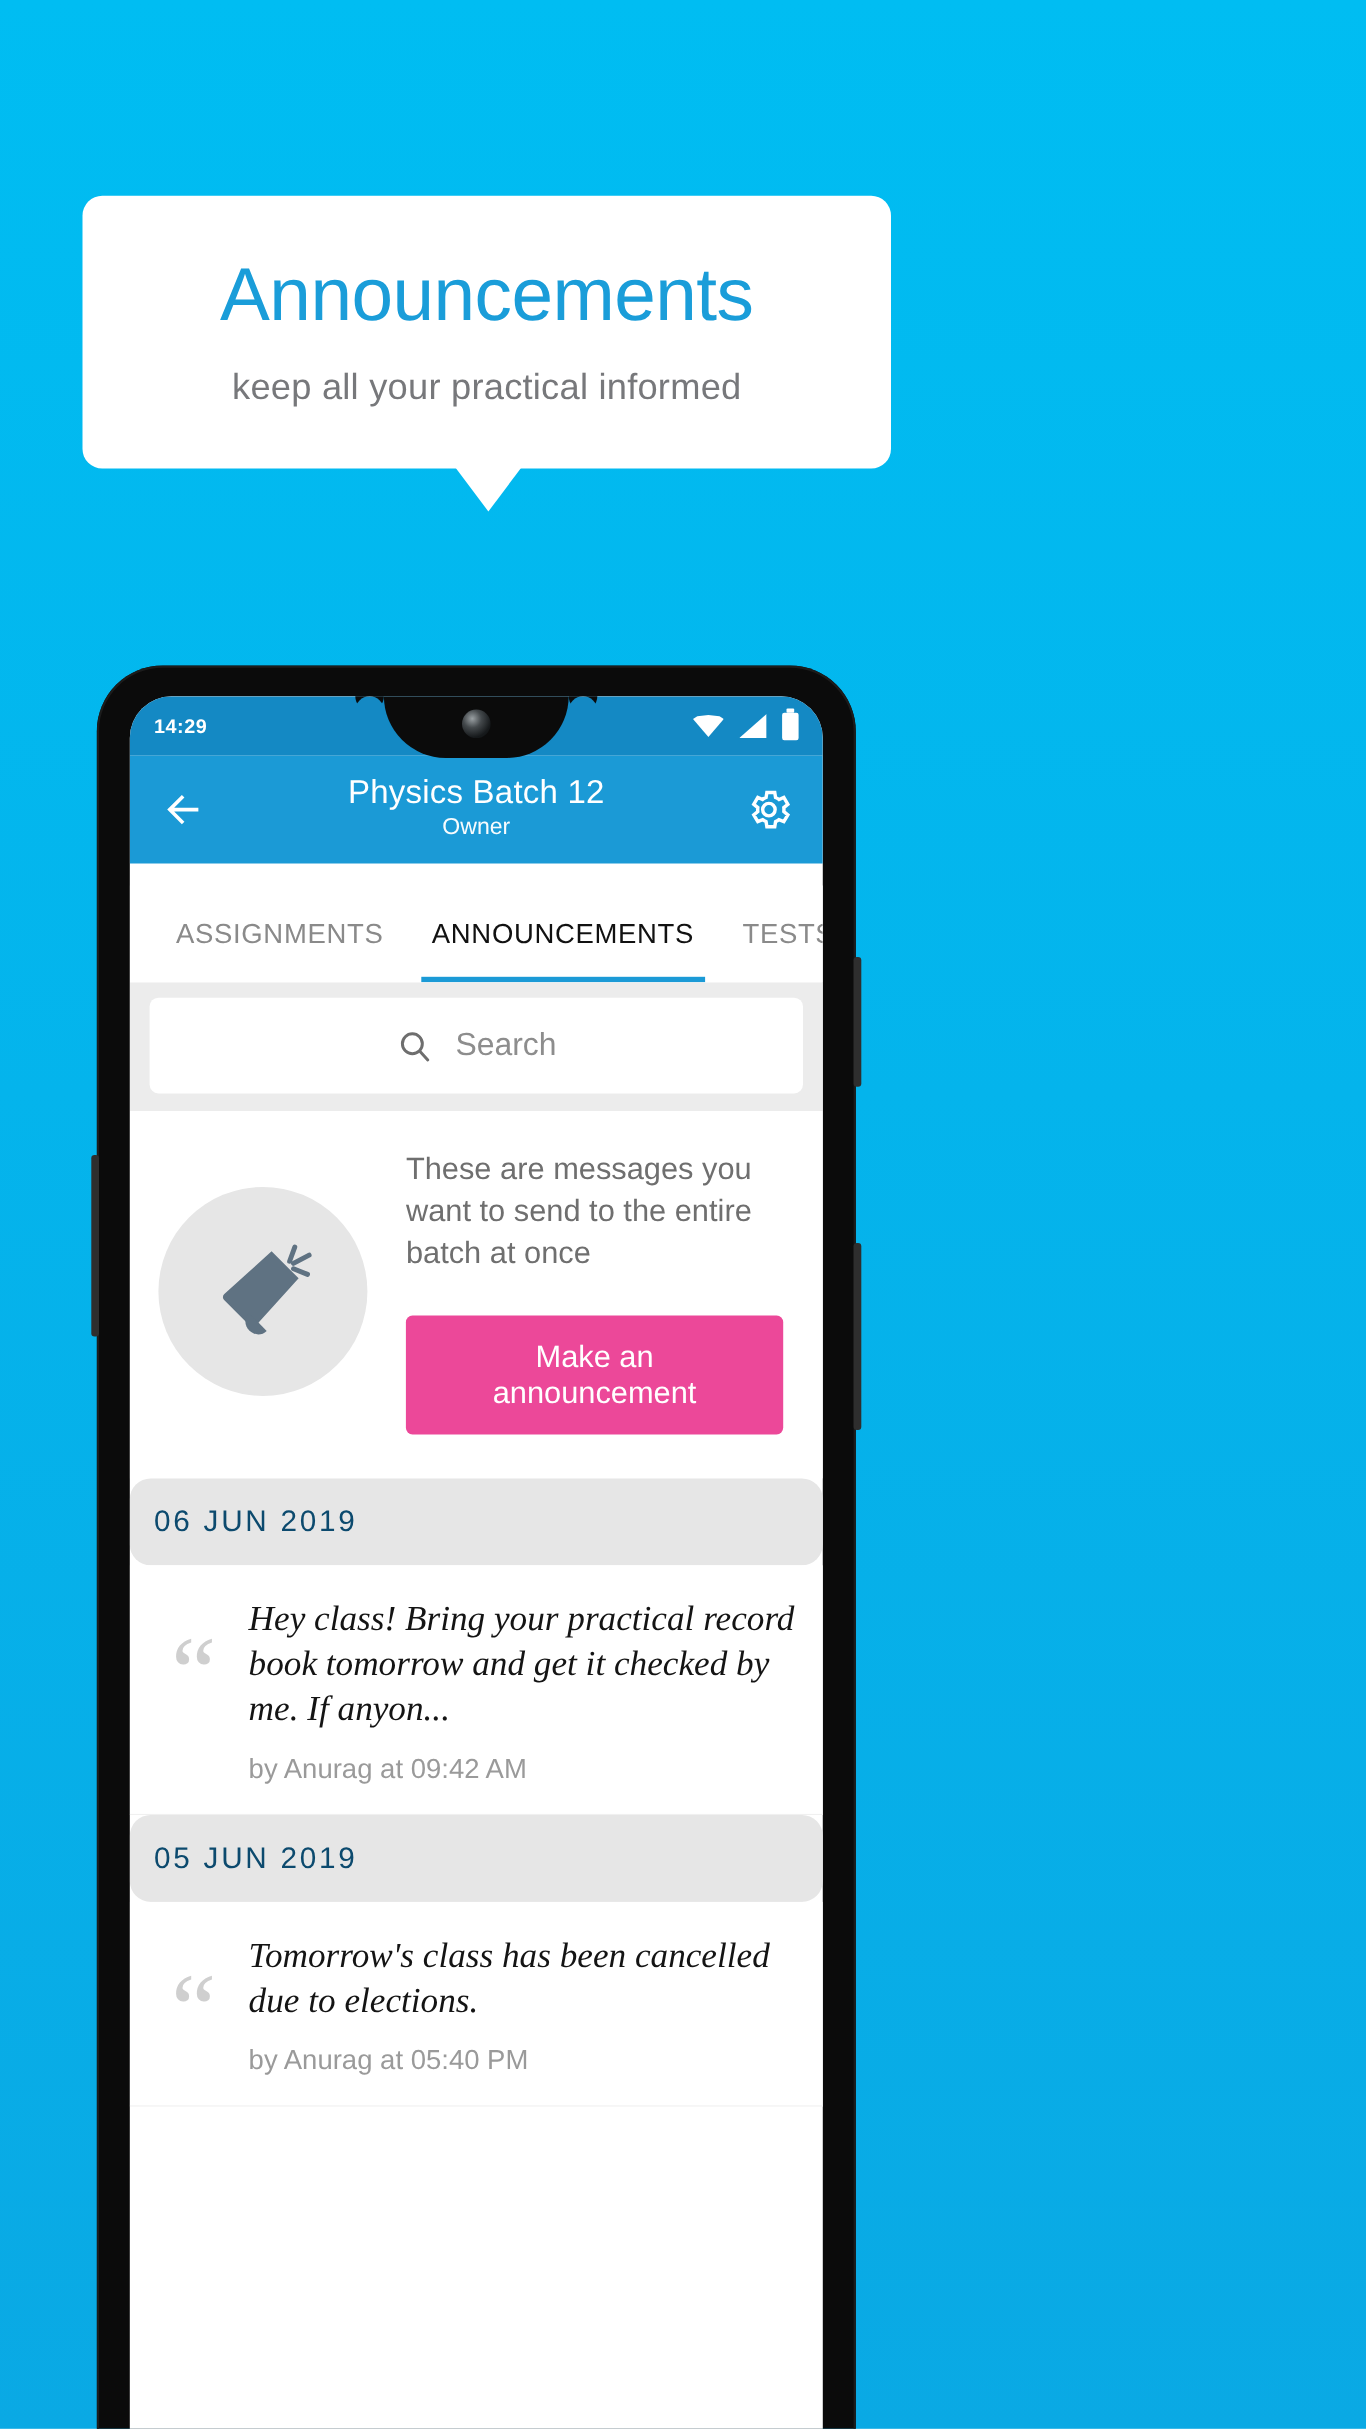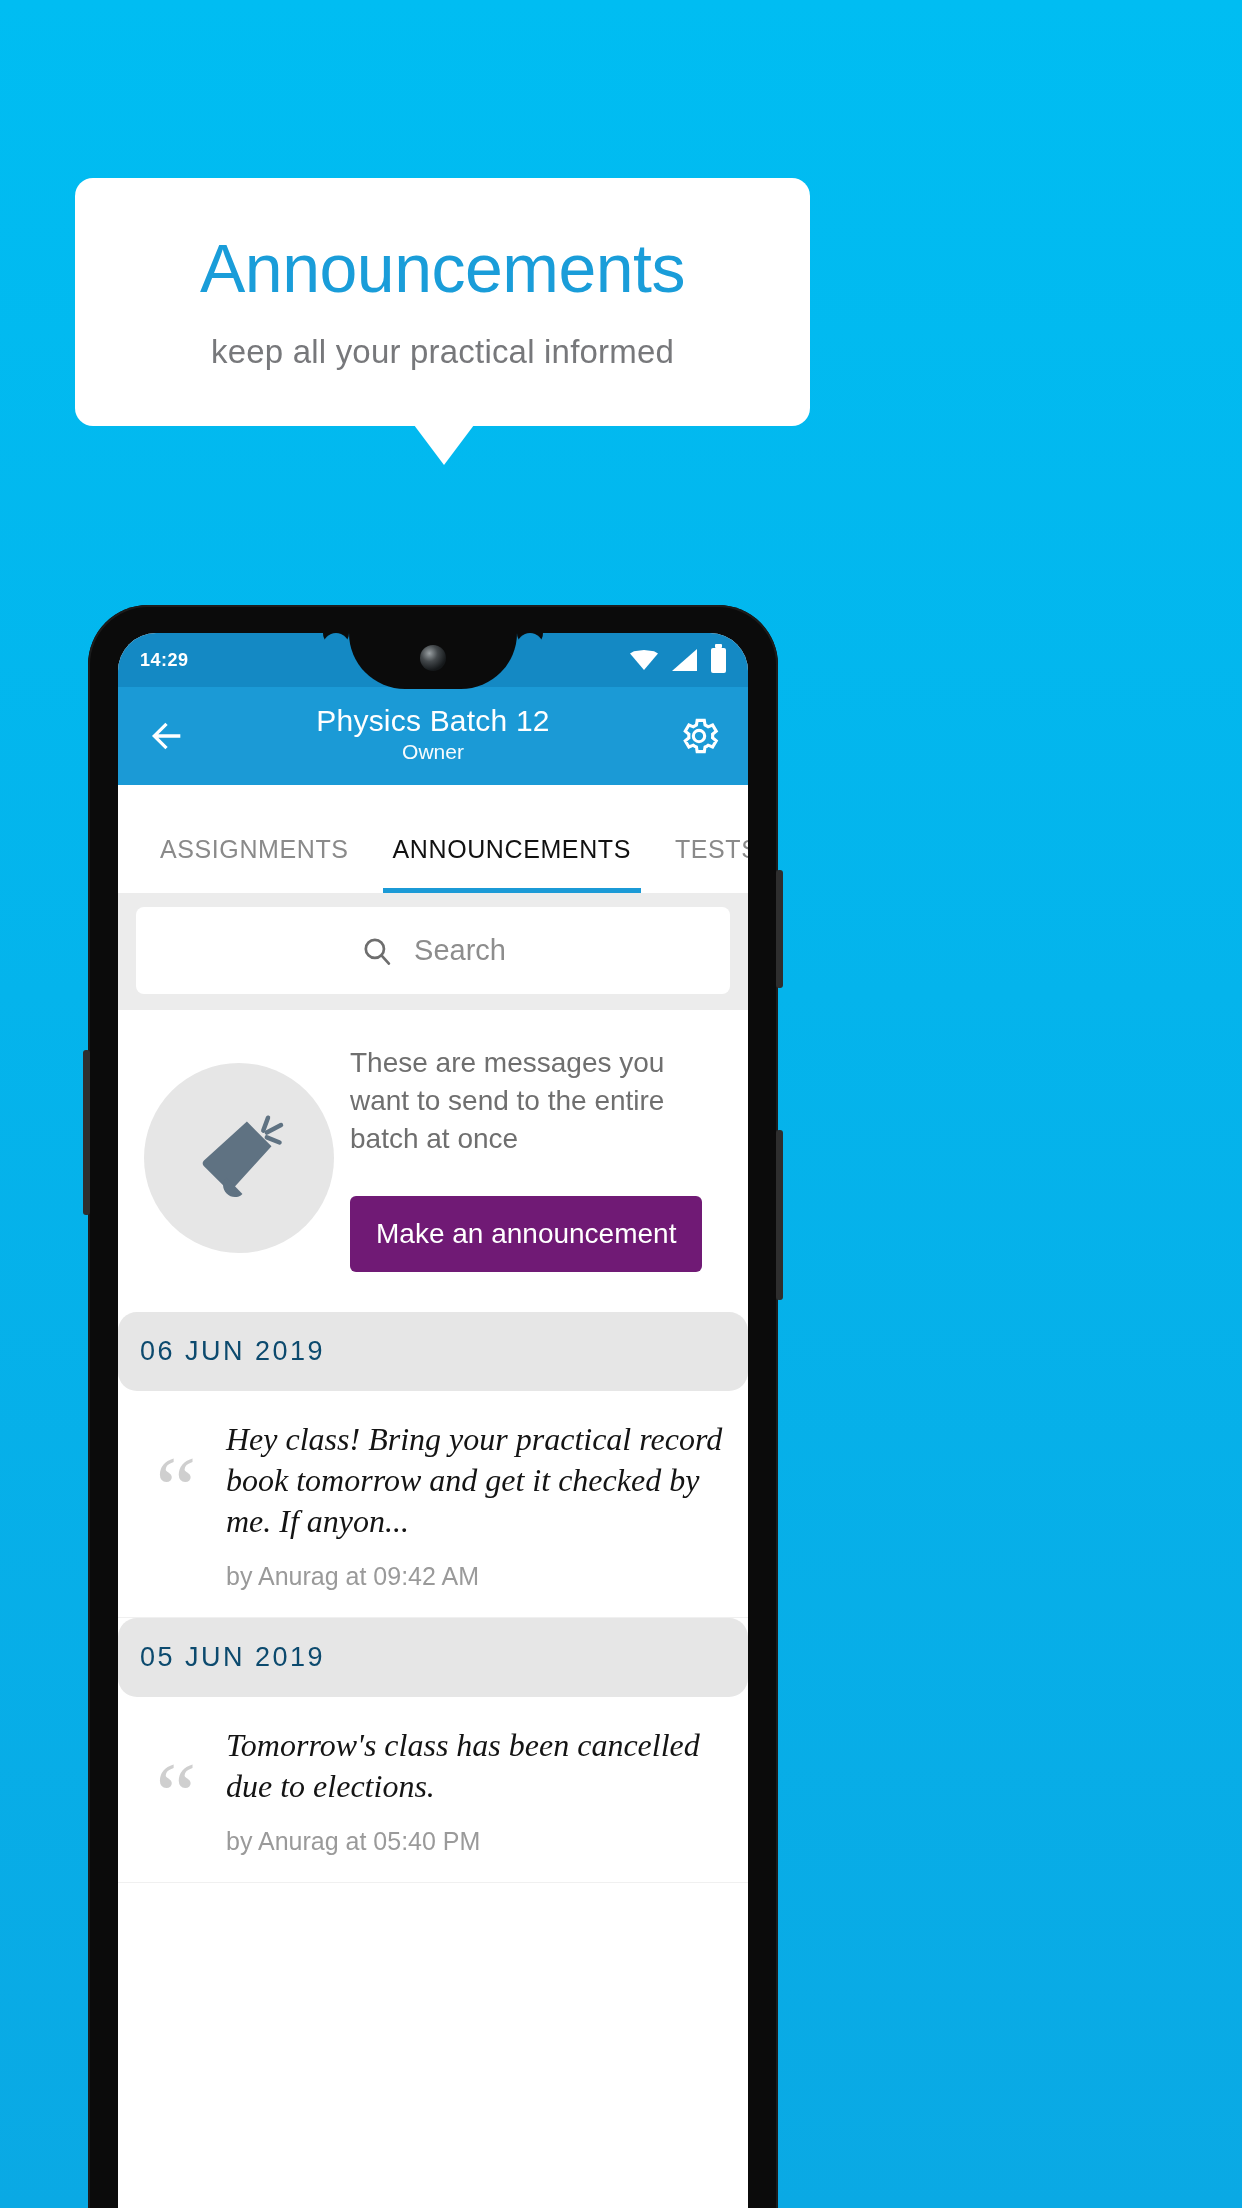--- a/index.html
+++ b/index.html
@@ -213,39 +213,39 @@
     font-size: 29px;
     color: #8d8d8d;
   }
 
   
   #announce-promo {
     background: #ffffff;
     display: flex;
     align-items: center;
     padding: 34px 36px 40px 26px;
-    gap: 16px;
+    gap: 35px;
   }
   #megaphone-circle {
     width: 190px; height: 190px;
     flex: none;
     border-radius: 50%;
     background: #e6e6e6;
     display: flex; align-items: center; justify-content: center;
   }
   #promo-right { flex: 1; }
   #promo-desc {
     font-size: 28px;
     color: #6f6f6f;
     line-height: 1.36;
   }
   #make-announcement-btn {
     margin-top: 38px;
     display: inline-block;
-    background: #701a75;
+    background: #ec4899;
     color: #ffffff;
     font-size: 28px;
     padding: 22px 26px;
     border-radius: 6px;
     border: none;
     font-family: inherit;
   }
 
   
   .date-header {

